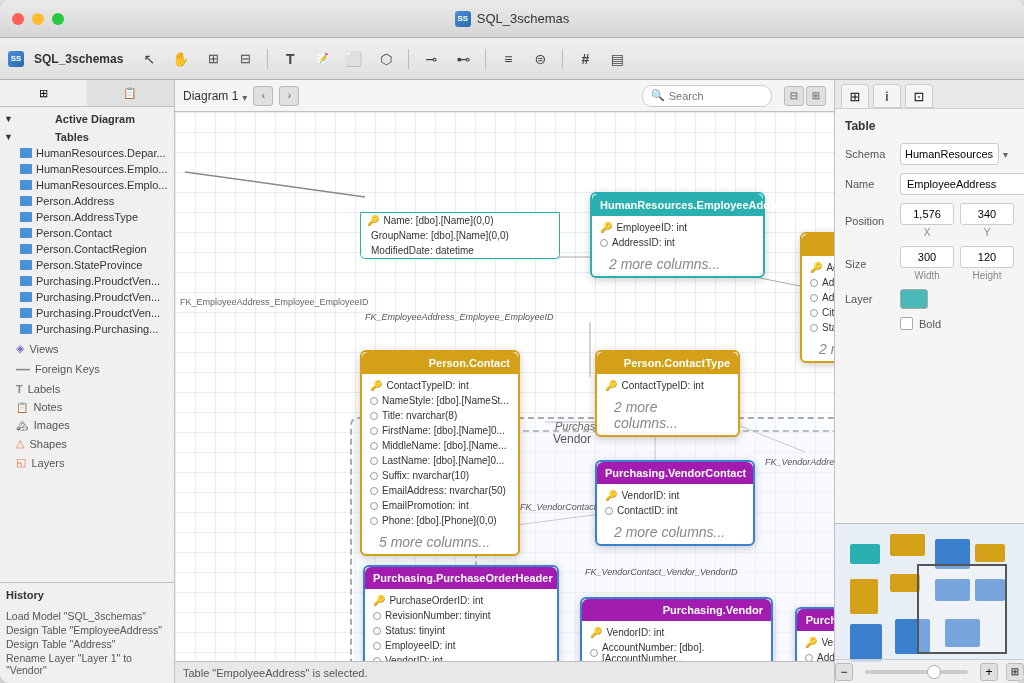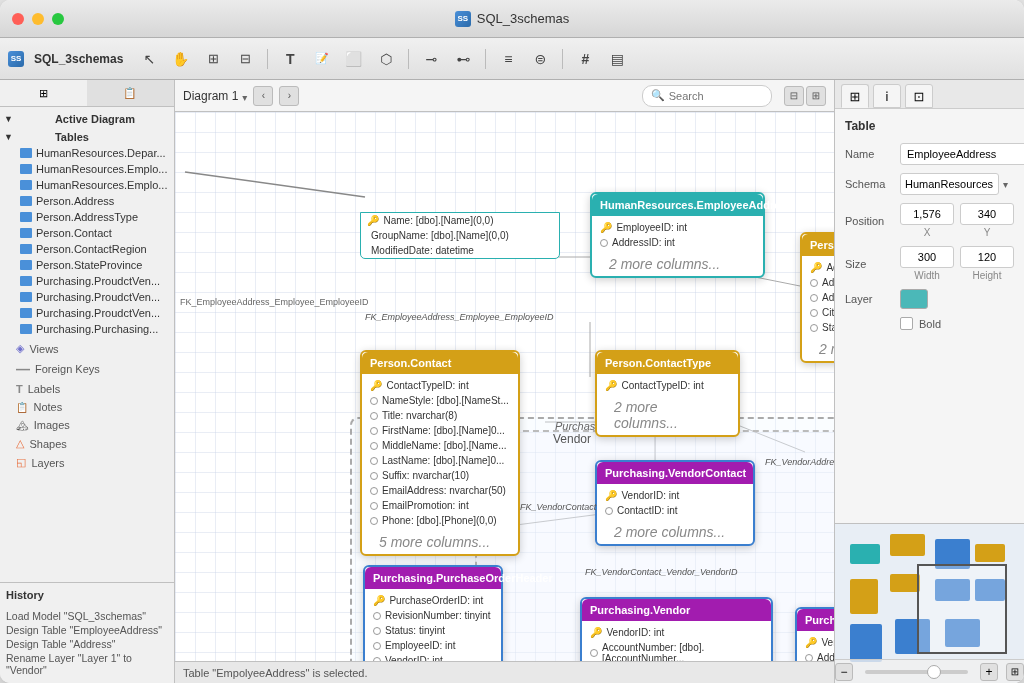--- a/index.html
+++ b/index.html
@@ -49,21 +49,21 @@
     .nav-btn { width: 20px; height: 20px; background: #e0e0e0; border: 1px solid #bbb; border-radius: 3px; cursor: pointer; display: flex; align-items: center; justify-content: center; font-size: 10px; color: #555; }
     .search-box { margin-left: auto; height: 22px; width: 130px; border: 1px solid #ccc; border-radius: 10px; padding: 0 8px; font-size: 11px; background: white; display: flex; align-items: center; gap: 4px; }
     .search-box input { border: none; outline: none; font-size: 11px; width: 100%; background: transparent; }
     .view-btns { display: flex; gap: 2px; }
 
     
     .canvas { flex: 1; background: white; position: relative; overflow: hidden; background-image: linear-gradient(rgba(200,210,230,0.4) 1px, transparent 1px), linear-gradient(90deg, rgba(200,210,230,0.4) 1px, transparent 1px); background-size: 20px 20px; }
 
     
     .db-table { position: absolute; border-radius: 6px; background: white; box-shadow: 0 2px 8px rgba(0,0,0,0.2); min-width: 140px; }
-    .db-table-header { padding: 5px 8px; border-radius: 6px 6px 0 0; font-size: 11px; font-weight: 600; color: white; text-align: left; }
+    .db-table-header { padding: 5px 8px; border-radius: 6px 6px 0 0; font-size: 11px; font-weight: 600; color: white; text-align: right; }
     .db-table-header.teal { background: #2ab0b0; }
     .db-table-header.yellow { background: #d4a017; }
     .db-table-header.blue { background: #a21caf; }
     .db-table-body { padding: 4px 0; }
     .db-table-row { padding: 2px 8px; font-size: 10px; color: #333; display: flex; align-items: center; gap: 4px; }
     .db-table-row .circle-icon { width: 8px; height: 8px; border-radius: 50%; border: 1.5px solid #999; flex-shrink: 0; }
     .db-table-more { padding: 2px 17px 4px; font-size: 14px; color: #888; font-style: italic; }
 
     
     .purchasing-group { position: absolute; border: 2px dashed #aaa; border-radius: 8px; background: rgba(240,248,255,0.3); }
@@ -452,21 +452,21 @@
               <span>VendorID: int</span>
             </div>
             <div class="db-table-row">
               <span class="circle-icon"></span>
               <span>AddressID: int</span>
             </div>
           </div>
 
         </div>
 
-        <div class="db-table" style="left:188px; top:453px; width:140px; border: 2px solid #3b7fcf;">
+        <div class="db-table" style="left:188px; top:453px; width:196px; border: 2px solid #3b7fcf;">
           <div class="db-table-header blue">Purchasing.PurchaseOrderHeader</div>
           <div class="db-table-body">
             <div class="db-table-row">
               <span style="color:#d4a017;">🔑</span>
               <span>PurchaseOrderID: int</span>
             </div>
             <div class="db-table-row">
               <span class="circle-icon"></span>
               <span>RevisionNumber: tinyint</span>
             </div>
@@ -505,33 +505,33 @@
     </div>
 
     <div class="right-panel">
       <div class="panel-right-tabs">
         <button class="panel-right-tab active" title="Table">⊞</button>
         <button class="panel-right-tab" title="Info">ℹ</button>
         <button class="panel-right-tab" title="SQL">⊡</button>
       </div>
       <div class="right-panel-top">
         <div class="panel-title">Table</div>
-
-        <div class="panel-row">
-          <span class="panel-label">Name</span>
-          <input class="panel-input" type="text" value="EmployeeAddress" style="">
-        </div>
 
         <div class="panel-row">
           <span class="panel-label">Schema</span>
           <div class="select-wrapper">
             <select class="panel-select">
               <option>HumanResources</option>
             </select>
           </div>
+        </div>
+
+        <div class="panel-row">
+          <span class="panel-label">Name</span>
+          <input class="panel-input" type="text" value="EmployeeAddress" style="">
         </div>
 
         <div class="panel-row">
           <span class="panel-label">Position</span>
           <div class="pos-size-row">
             <div class="pos-size-field">
               <input class="pos-size-input" type="text" value="1,576" style="">
               <div class="pos-size-label">X</div>
             </div>
             <div class="pos-size-field">

